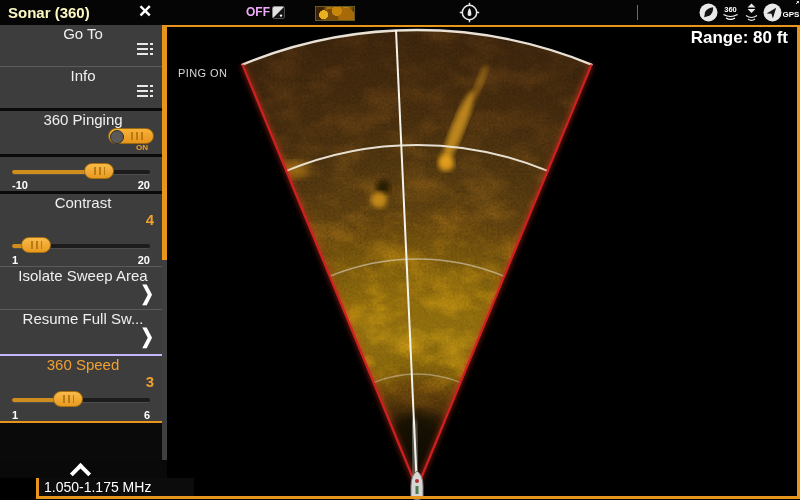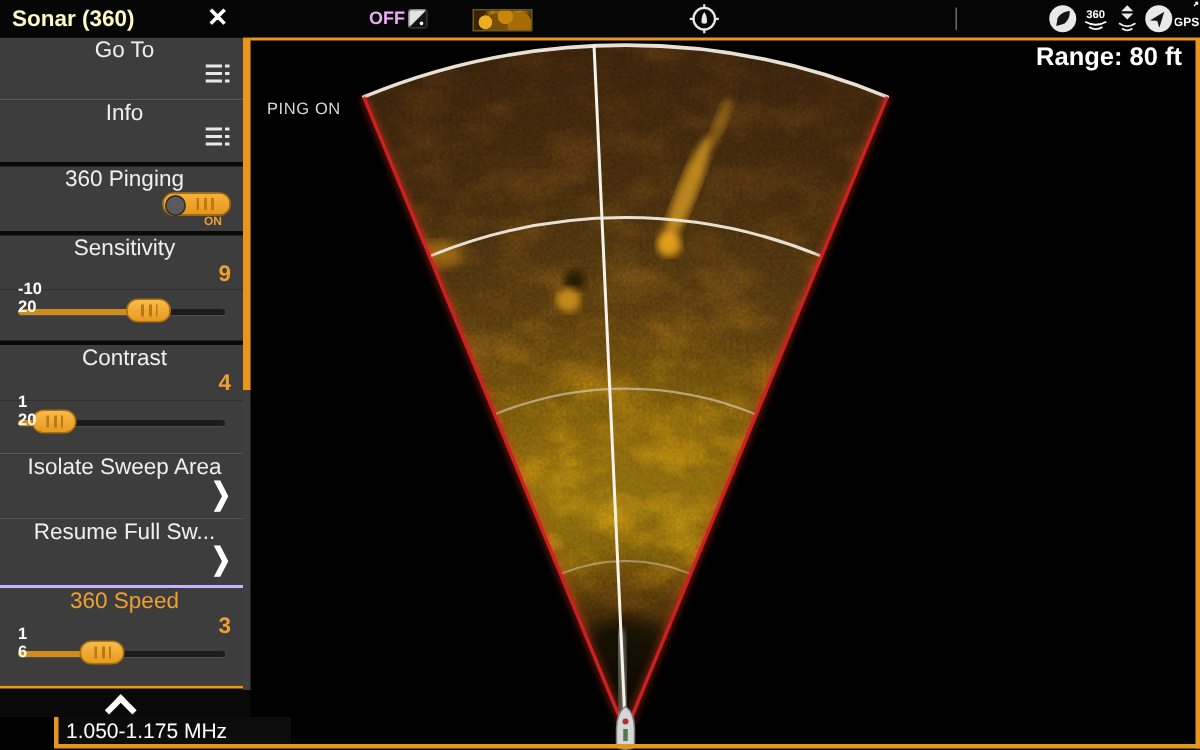--- a/index.html
+++ b/index.html
@@ -54,22 +54,22 @@
   .toggle-on{position:absolute;right:14px;bottom:2px;font-size:8px;font-weight:bold;color:#f0a030;text-align:center;}
   
   .srow{position:relative;background:#3d3d3d;}
   .track{position:absolute;left:12px;top:13px;width:138px;height:4px;background:#1c1c1c;
          border-bottom:1px solid #4e4e4e;border-radius:2px;}
   .fill{position:absolute;left:0;top:0;height:4px;background:#cf8d1e;border-radius:2px;}
   .thumb{position:absolute;top:6px;width:30px;height:16px;border-radius:8px;
          background:linear-gradient(#f8bb4a,#e89a20);border:1px solid #a8700e;box-sizing:border-box;cursor:pointer;}
   .thumb:after{content:"";position:absolute;left:9px;top:3px;width:11px;height:8px;
          background:repeating-linear-gradient(90deg,#b97a14 0 2px,transparent 2px 5px);}
-  .minmax{position:absolute;left:12px;right:12px;bottom:16px;display:flex;justify-content:space-between;
-          color:#fff;font-size:11px;font-weight:bold;flex-direction:column;}
+  .minmax{position:absolute;left:12px;right:12px;bottom:0;display:flex;justify-content:space-between;
+          color:#fff;font-size:11px;font-weight:bold;}
   
   .sel{border-top:2px solid #c4b5fd;border-bottom:2px solid #e8951c;}
   .sel .lbl{color:#f0a030;}
   
   .scrollbtn{left:0;top:460px;width:167px;height:18px;background:#090909;z-index:15;cursor:pointer;}
   .chev{position:absolute;left:73px;top:6px;width:11px;height:11px;border-top:4px solid #fff;
         border-left:4px solid #fff;transform:rotate(45deg);}
   
   .freqbar{left:36px;top:478px;width:150px;height:18px;background:#0c0c0c;border-left:3px solid #e8951c;
            z-index:15;display:flex;align-items:center;padding-left:5px;color:#fff;font-size:14px;}
@@ -248,24 +248,20 @@
   <div class="mi" style="height:43px;">
     <span class="lbl">360 Pinging</span>
     <div class="toggle">
       <div class="knob"></div>
       <div class="stripes"></div>
     </div>
     <div class="toggle-on">ON</div>
   </div>
   <div class="gap"></div>
 
-  <div class="mi" style="height:36px;">
-    <span class="lbl">Sensitivity</span>
-    <span class="val">9</span>
-  </div>
   <div class="srow" style="height:34px;">
     <div class="track">
       <div class="fill" style="width:87px;"></div>
     </div>
     <div class="thumb" style="left:84px;"></div>
     <div class="minmax">
       <span>-10</span>
       <span>20</span>
     </div>
   </div>

